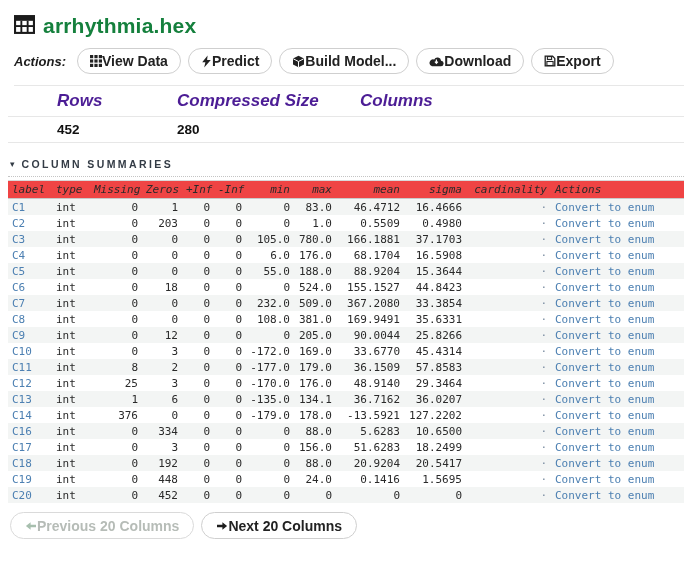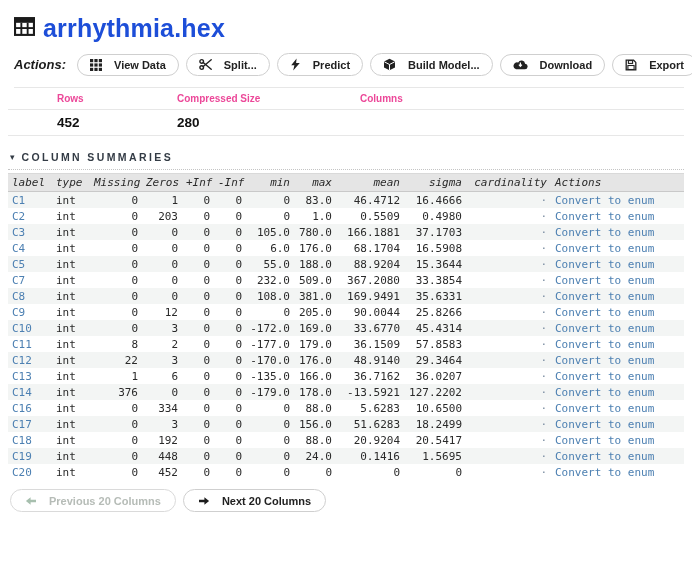--- a/index.html
+++ b/index.html
@@ -5,50 +5,50 @@
   html,body{margin:0;padding:0;background:#fff;}
   body{
     width:692px;height:565px;overflow:hidden;
     font-family:"Liberation Sans",sans-serif;color:#222;
     -webkit-font-smoothing:antialiased;
   }
   .page{padding:10px 8px 0 8px;}
 
   
   .title-row{display:flex;align-items:center;gap:8px;margin:4px 0 2px 6px;}
-  .title-row h1{font-size:25px;font-weight:700;margin:0;color:#1d4ed8;letter-spacing:.2px;}
+  .title-row h1{font-size:21px;font-weight:700;margin:0;color:#15803d;letter-spacing:.2px;}
 
   
   .toolbar{display:flex;align-items:center;gap:7px;margin:10px 0 0 6px;padding-bottom:11px;border-bottom:1px solid #e7e7e7;}
   .actions-label{font-style:italic;font-weight:600;font-size:13px;margin-right:4px;color:#1d1d1d;text-align:center;}
   .btn{
-    display:inline-flex;align-items:center;gap:12px;
+    display:inline-flex;align-items:center;gap:0;
     background:#fff;border:1px solid #cfcfcf;border-radius:15px;
-    padding:4px 12px;font-size:11px;font-weight:600;color:#222;
+    padding:4px 12px;font-size:14px;font-weight:600;color:#222;
     font-family:"Liberation Sans",sans-serif;cursor:pointer;white-space:nowrap;
   }
   .btn svg{display:block;}
 
   
   .stats-row{display:grid;grid-template-columns:120px 183px 1fr;align-items:center;
     padding:5px 0 5px 49px;border-bottom:1px solid #e7e7e7;}
-  .stats-row.hdr div{font-weight:600;font-size:10px;color:#ec4899;}
+  .stats-row.hdr div{font-style:italic;font-weight:600;font-size:17px;color:#4c1d95;}
   .stats-row.vals div{font-size:13.5px;font-weight:600;color:#111;}
 
   
   .section-hdr{display:flex;align-items:center;gap:7px;margin-top:15px;padding:0 0 6px 2px;
     border-bottom:1px dotted #c4c4c4;cursor:pointer;}
   .tri{font-size:9px;color:#333b45;line-height:1;}
   .section-title{font-size:10.5px;font-weight:700;letter-spacing:2.4px;color:#333b45;}
 
   
   table.summary{width:100%;border-collapse:collapse;table-layout:fixed;margin-top:3px;
     font-family:"DejaVu Sans Mono",monospace;font-size:11px;color:#2a2a2a;}
   table.summary th{
-    font-style:italic;font-weight:400;text-align:left;background:#e5e5e5;
+    font-style:italic;font-weight:400;text-align:left;background:#ef4444;
     border-top:1px solid #d9d9d9;border-bottom:1px solid #c9c9c9;
     padding:2px 4px;white-space:nowrap;overflow:hidden;
   }
   table.summary td{padding:1.5px 4px;white-space:nowrap;overflow:hidden;}
   table.summary tbody tr:nth-child(odd) td{background:#f3f5f4;}
   
   table.summary th:nth-child(n+3):nth-child(-n+11),
   table.summary td:nth-child(n+3):nth-child(-n+11){text-align:right;}
   td[data-field="label"]{color:#4d80b2;cursor:pointer;}
   td[data-field="cardinality"]{color:#7d8fa3;}
@@ -92,31 +92,20 @@
             <rect x="4.4" y="4.4" width="3.2" height="3.2"></rect>
             <rect x="8.8" y="4.4" width="3.2" height="3.2"></rect>
           <rect x="0" y="8.8" width="3.2" height="3.2"></rect>
             <rect x="4.4" y="8.8" width="3.2" height="3.2"></rect>
             <rect x="8.8" y="8.8" width="3.2" height="3.2"></rect>
         </svg>
       </span>
       <span>View Data</span>
     </button>
 
-    <button class="btn">
-      <span>
-        <svg width="13" height="13" viewBox="0 0 13 13" fill="none" stroke="#222" stroke-width="1.4" stroke-linecap="round">
-          <circle cx="2.7" cy="3.4" r="1.8"></circle>
-            <circle cx="2.7" cy="9.6" r="1.8"></circle>
-          <line x1="4.2" y1="4.5" x2="12.2" y2="11.3"></line>
-            <line x1="4.2" y1="8.5" x2="12.2" y2="1.7"></line>
-        </svg>
-      </span>
-      <span>Split...</span>
-    </button>
 
     <button class="btn">
       <span>
         <svg width="11" height="13" viewBox="0 0 11 13">
           <path d="M6.6 0.4 L1.2 7.3 L4.4 7.3 L3.2 12.6 L9.8 4.9 L6.1 4.9 Z" fill="#222"></path>
         </svg>
       </span>
       <span>Predict</span>
     </button>
 
@@ -266,20 +255,34 @@
     <td data-field="pinf">0</td>
     <td data-field="ninf">0</td>
     <td data-field="min">55.0</td>
     <td data-field="max">188.0</td>
     <td data-field="mean">88.9204</td>
     <td data-field="sigma">15.3644</td>
     <td data-field="cardinality">·</td>
     <td data-field="action">Convert to enum</td>
   </tr>
         <tr>
+    <td data-field="label">C6</td>
+    <td data-field="type">int</td>
+    <td data-field="missing">0</td>
+    <td data-field="zeros">18</td>
+    <td data-field="pinf">0</td>
+    <td data-field="ninf">0</td>
+    <td data-field="min">0</td>
+    <td data-field="max">524.0</td>
+    <td data-field="mean">155.1527</td>
+    <td data-field="sigma">44.8423</td>
+    <td data-field="cardinality">·</td>
+    <td data-field="action">Convert to enum</td>
+  </tr>
+        <tr>
     <td data-field="label">C7</td>
     <td data-field="type">int</td>
     <td data-field="missing">0</td>
     <td data-field="zeros">0</td>
     <td data-field="pinf">0</td>
     <td data-field="ninf">0</td>
     <td data-field="min">232.0</td>
     <td data-field="max">509.0</td>
     <td data-field="mean">367.2080</td>
     <td data-field="sigma">33.3854</td>
@@ -338,40 +341,40 @@
     <td data-field="min">-177.0</td>
     <td data-field="max">179.0</td>
     <td data-field="mean">36.1509</td>
     <td data-field="sigma">57.8583</td>
     <td data-field="cardinality">·</td>
     <td data-field="action">Convert to enum</td>
   </tr>
         <tr>
     <td data-field="label">C12</td>
     <td data-field="type">int</td>
-    <td data-field="missing">22</td>
+    <td data-field="missing">25</td>
     <td data-field="zeros">3</td>
     <td data-field="pinf">0</td>
     <td data-field="ninf">0</td>
     <td data-field="min">-170.0</td>
     <td data-field="max">176.0</td>
     <td data-field="mean">48.9140</td>
     <td data-field="sigma">29.3464</td>
     <td data-field="cardinality">·</td>
     <td data-field="action">Convert to enum</td>
   </tr>
         <tr>
     <td data-field="label">C13</td>
     <td data-field="type">int</td>
     <td data-field="missing">1</td>
     <td data-field="zeros">6</td>
     <td data-field="pinf">0</td>
     <td data-field="ninf">0</td>
     <td data-field="min">-135.0</td>
-    <td data-field="max">166.0</td>
+    <td data-field="max">134.1</td>
     <td data-field="mean">36.7162</td>
     <td data-field="sigma">36.0207</td>
     <td data-field="cardinality">·</td>
     <td data-field="action">Convert to enum</td>
   </tr>
         <tr>
     <td data-field="label">C14</td>
     <td data-field="type">int</td>
     <td data-field="missing">376</td>
     <td data-field="zeros">0</td>

